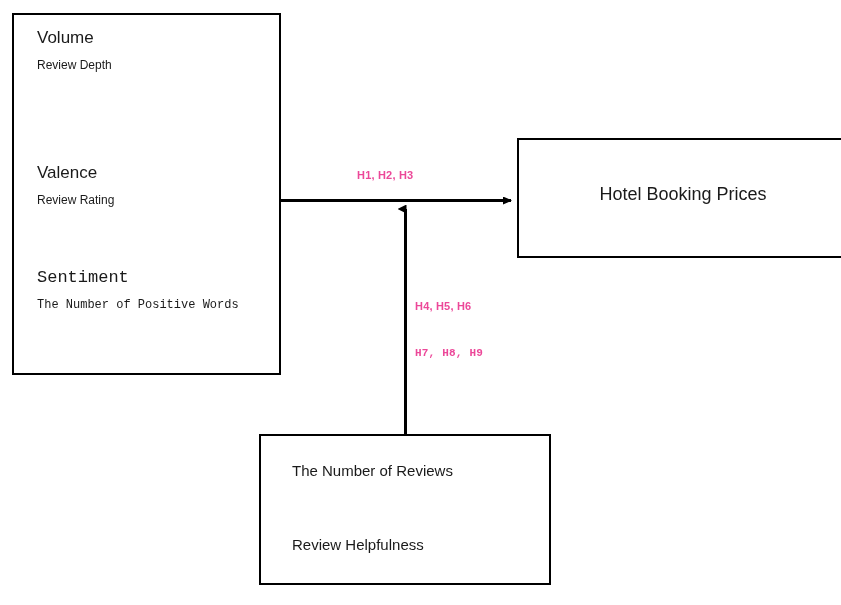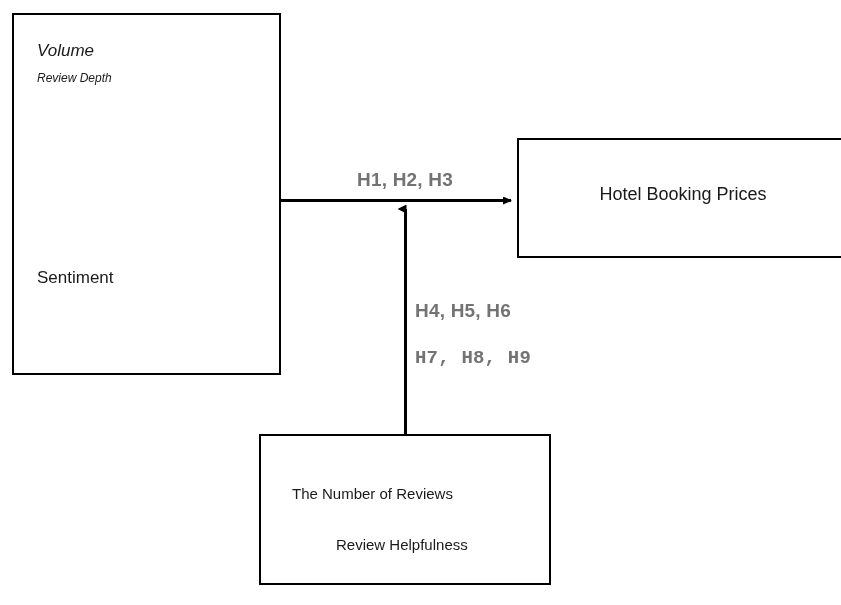--- a/index.html
+++ b/index.html
@@ -46,23 +46,23 @@
     font-size: 12px;
     color: #1a1a1a;
     line-height: 21px;
     white-space: nowrap;
     margin-top: 7px;
   }
   .construct-measure.wrap {
     white-space: normal;
     width: 232px;
   }
-  #group-volume   { top: 26px; font-style: italic; }
+  #group-volume   { top: 13px; }
   #group-valence  { top: 148px; }
-  #group-sentiment{ top: 253px; }
+  #group-sentiment{ top: 253px; font-family: Liberation Mono, monospace; }
 
   
   #box-outcome {
     left: 517px;
     top: 138px;
     width: 332px;
     height: 120px;
   }
   #outcome-label {
     position: absolute;
@@ -82,38 +82,38 @@
     width: 292px;
     height: 151px;
   }
   .moderator-label {
     position: absolute;
     left: 31px;
     font-size: 15px;
     color: #1a1a1a;
     white-space: nowrap;
   }
-  #moderator-1 { top: 49px; text-align: center; }
-  #moderator-2 { top: 100px; margin-left: 44px; }
+  #moderator-1 { top: 26px; text-align: center; }
+  #moderator-2 { top: 100px; }
 
   
   #connectors {
     position: absolute;
     left: 0;
     top: 0;
     width: 841px;
     height: 605px;
   }
 
   
   .hyp-label {
     position: absolute;
-    font-size: 19px;
+    font-size: 11px;
     font-weight: bold;
-    color: #737373;
+    color: #ec4899;
     letter-spacing: 0.2px;
     white-space: nowrap;
   }
   #hyp-main   { left: 357px; top: 169px; }
   #hyp-mod-1  { left: 415px; top: 300px; }
   #hyp-mod-2  { left: 415px; top: 347px; font-family: Liberation Mono, monospace; }
 </style>
 </head>
 <body>
 
@@ -134,23 +134,28 @@
     <line x1="405.5" y1="434" x2="405.5" y2="209" stroke="#000000" stroke-width="3" marker-end="url(#arrowhead-up)"></line>
   </svg>
 
   <div class="node-box" id="box-antecedents">
 
     <div class="construct-group" id="group-volume">
       <div class="construct-title">Volume</div>
       <div class="construct-measure">Review Depth</div>
     </div>
 
+    <div class="construct-group" id="group-valence">
+      <div class="construct-title">Valence</div>
+      <div class="construct-measure">Review Rating</div>
+    </div>
 
     <div class="construct-group" id="group-sentiment">
       <div class="construct-title">Sentiment</div>
+      <div class="construct-measure wrap">The Number of Positive Words</div>
     </div>
   </div>
 
   <div class="node-box" id="box-outcome">
     <div id="outcome-label">Hotel Booking Prices</div>
   </div>
 
   <div class="node-box" id="box-moderators">
     <div class="moderator-label" id="moderator-1">The Number of Reviews</div>
     <div class="moderator-label" id="moderator-2">Review Helpfulness</div>

